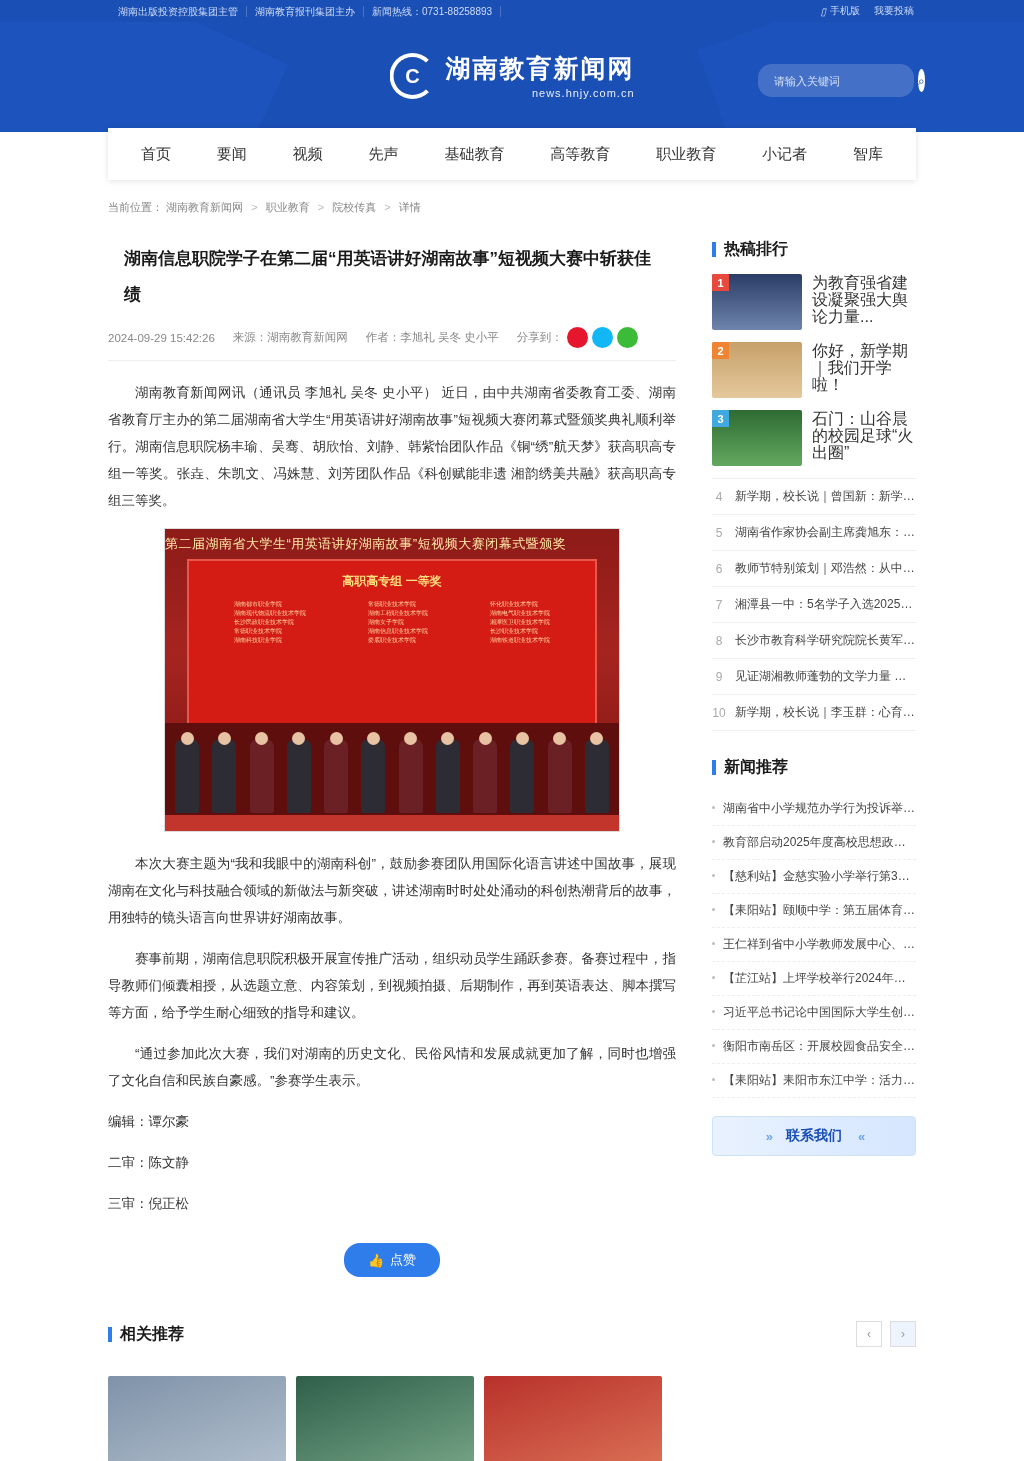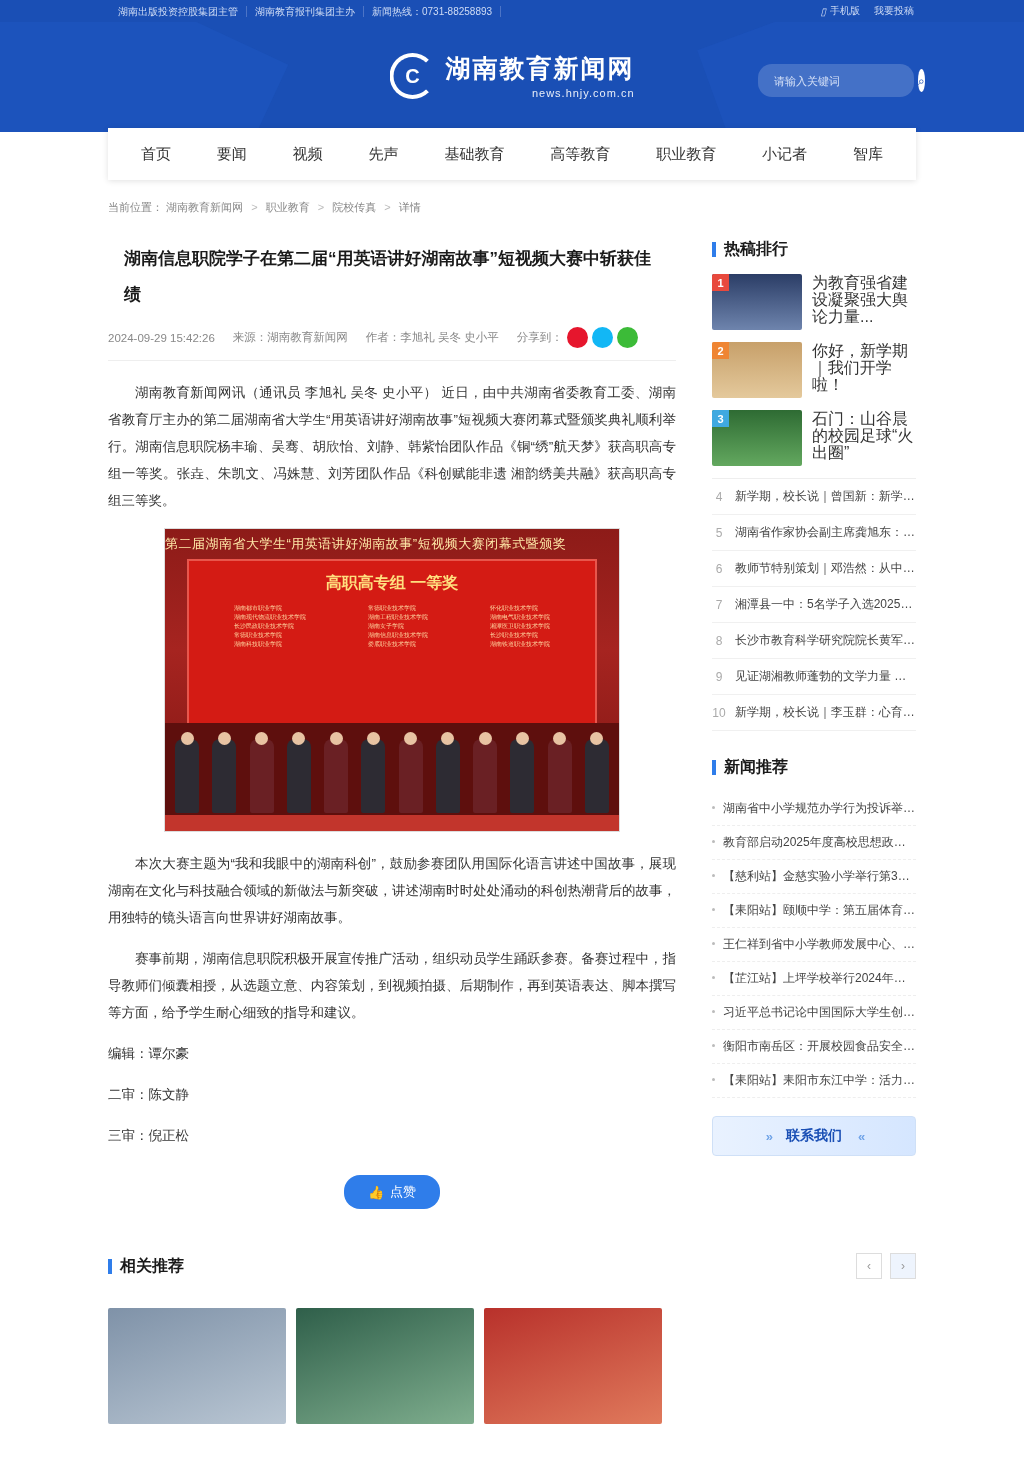--- a/index.html
+++ b/index.html
@@ -197,21 +197,21 @@
     white-space: nowrap;
     overflow: hidden;
   }
   .photo .screen {
     position: absolute;
     top: 30px; left: 22px; right: 22px; height: 166px;
     background: #d41b14;
     border: 2px solid #e8564c;
   }
   .photo .scr-title {
-    color: #ffdf7e; text-align: center; font-size: 16px; margin-top: 12px; font-weight: bold;
+    color: #ffdf7e; text-align: center; font-size: 12px; margin-top: 12px; font-weight: bold;
   }
   .photo .scr-cols {
     display: flex; justify-content: space-around; margin-top: 10px; padding: 0 14px;
     color: #ffd6a0; font-size: 6px; line-height: 9px;
   }
   .photo .stage {
     position: absolute; bottom: 0; left: 0; right: 0; height: 108px;
     background: #5e0f0d;
   }
   .photo .people {
@@ -497,20 +497,21 @@
             <div class="person">
                 <i></i>
               </div>
           </div>
           <div class="floor"></div>
         </div>
       </div>
 
       <p>本次大赛主题为“我和我眼中的湖南科创”，鼓励参赛团队用国际化语言讲述中国故事，展现湖南在文化与科技融合领域的新做法与新突破，讲述湖南时时处处涌动的科创热潮背后的故事，用独特的镜头语言向世界讲好湖南故事。</p>
       <p>赛事前期，湖南信息职院积极开展宣传推广活动，组织动员学生踊跃参赛。备赛过程中，指导教师们倾囊相授，从选题立意、内容策划，到视频拍摄、后期制作，再到英语表达、脚本撰写等方面，给予学生耐心细致的指导和建议。</p>
+      <p>“通过参加此次大赛，我们对湖南的历史文化、民俗风情和发展成就更加了解，同时也增强了文化自信和民族自豪感。”参赛学生表示。</p>
 
       <p class="noindent">编辑：谭尔豪</p>
       <p class="noindent">二审：陈文静</p>
       <p class="noindent">三审：倪正松</p>
     </div>
 
     <div class="like-wrap">
       <button class="like-btn">
         <span>👍</span>
         <span>点赞</span>

